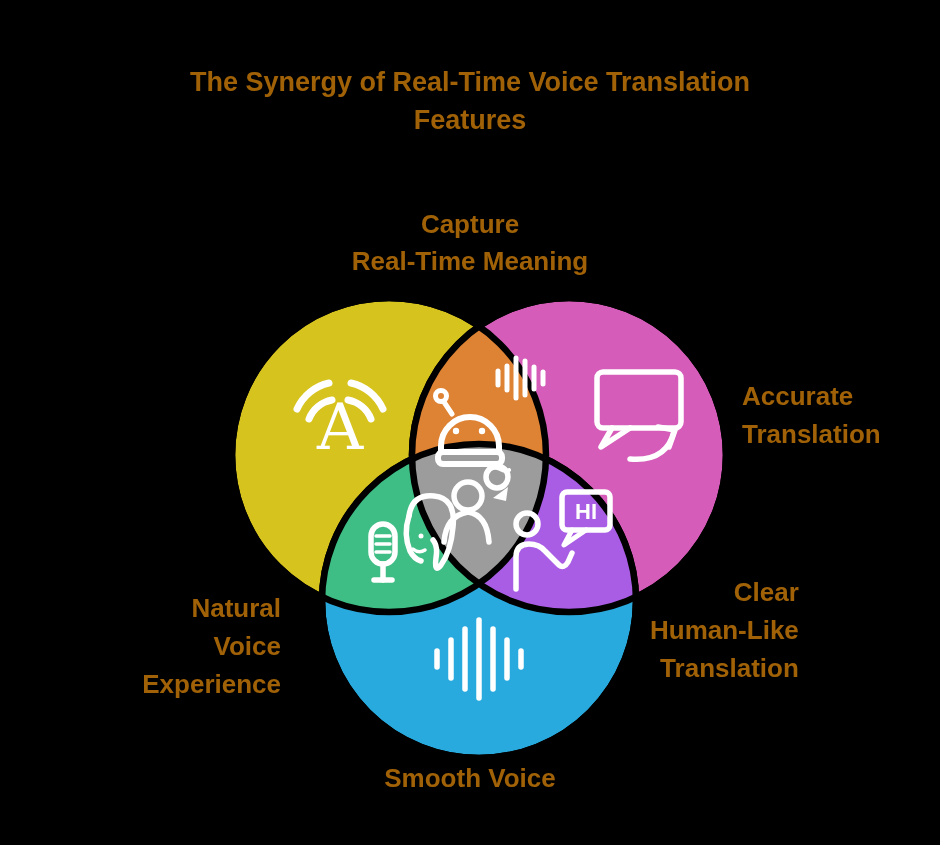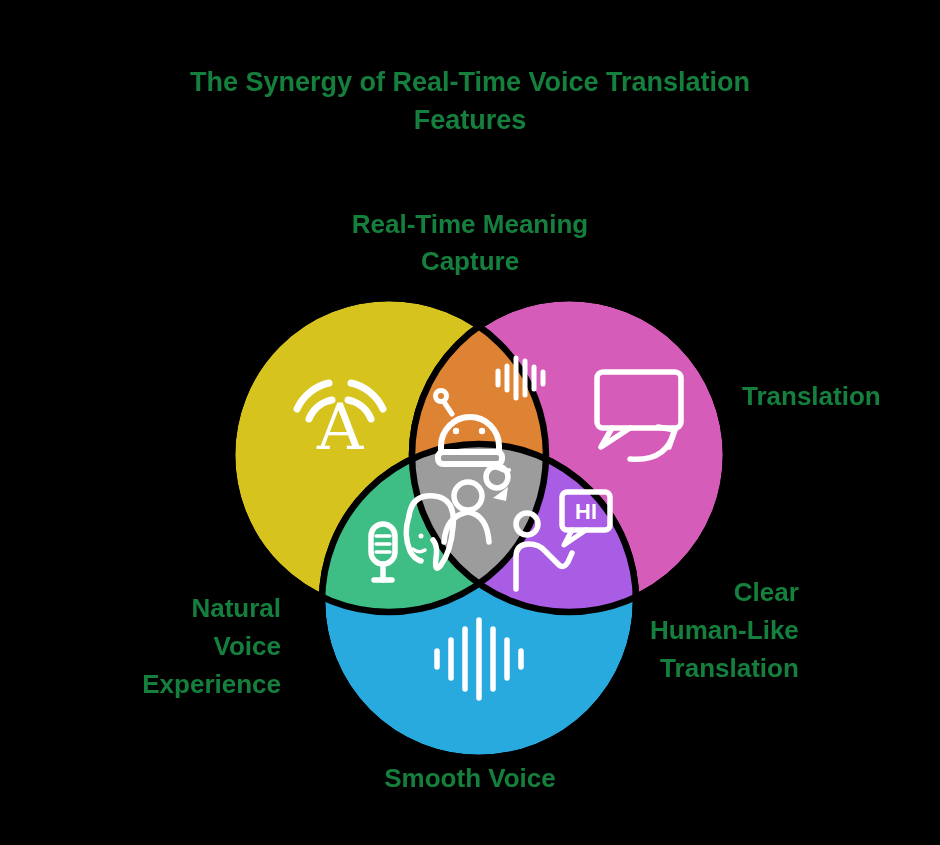--- a/index.html
+++ b/index.html
@@ -1,18 +1,18 @@
 <!DOCTYPE html>
 <html><head>
 <meta charset="utf-8">
 <style>
   html,body{margin:0;padding:0;background:#000;}
   #page{position:relative;width:940px;height:845px;background:#000;overflow:hidden;
         font-family:"Liberation Sans",sans-serif;}
-  .lbl{position:absolute;font-weight:700;font-size:26px;line-height:38px;color:#15803d;
+  .lbl{position:absolute;font-weight:700;font-size:26px;line-height:38px;color:#a16207;
        white-space:nowrap;}
   .lbl span{display:block;}
   .center{left:0;width:940px;text-align:center;}
   #title{top:63px;font-size:27px;line-height:38px;}
   #lbl-meaning{top:206px;line-height:37px;}
   #lbl-fast{top:374px;right:712px;text-align:right;}
   #lbl-accurate{top:377px;left:742px;text-align:left;}
   #lbl-natural{top:589px;right:659px;text-align:right;}
   #lbl-clear{top:573px;left:650px;text-align:right;}
   #lbl-smooth{top:759px;}
@@ -23,26 +23,27 @@
 <body>
 
 <div id="page">
 
   <div class="lbl center" id="title">
     <span>The Synergy of Real-Time Voice Translation</span>
     <span>Features</span>
   </div>
 
   <div class="lbl center" id="lbl-meaning">
+    <span>Capture</span>
     <span>Real-Time Meaning</span>
-    <span>Capture</span>
   </div>
 
 
   <div class="lbl" id="lbl-accurate">
+    <span>Accurate</span>
     <span>Translation</span>
   </div>
 
   <div class="lbl" id="lbl-natural">
     <span>Natural</span>
     <span>Voice</span>
     <span>Experience</span>
   </div>
 
   <div class="lbl" id="lbl-clear">

